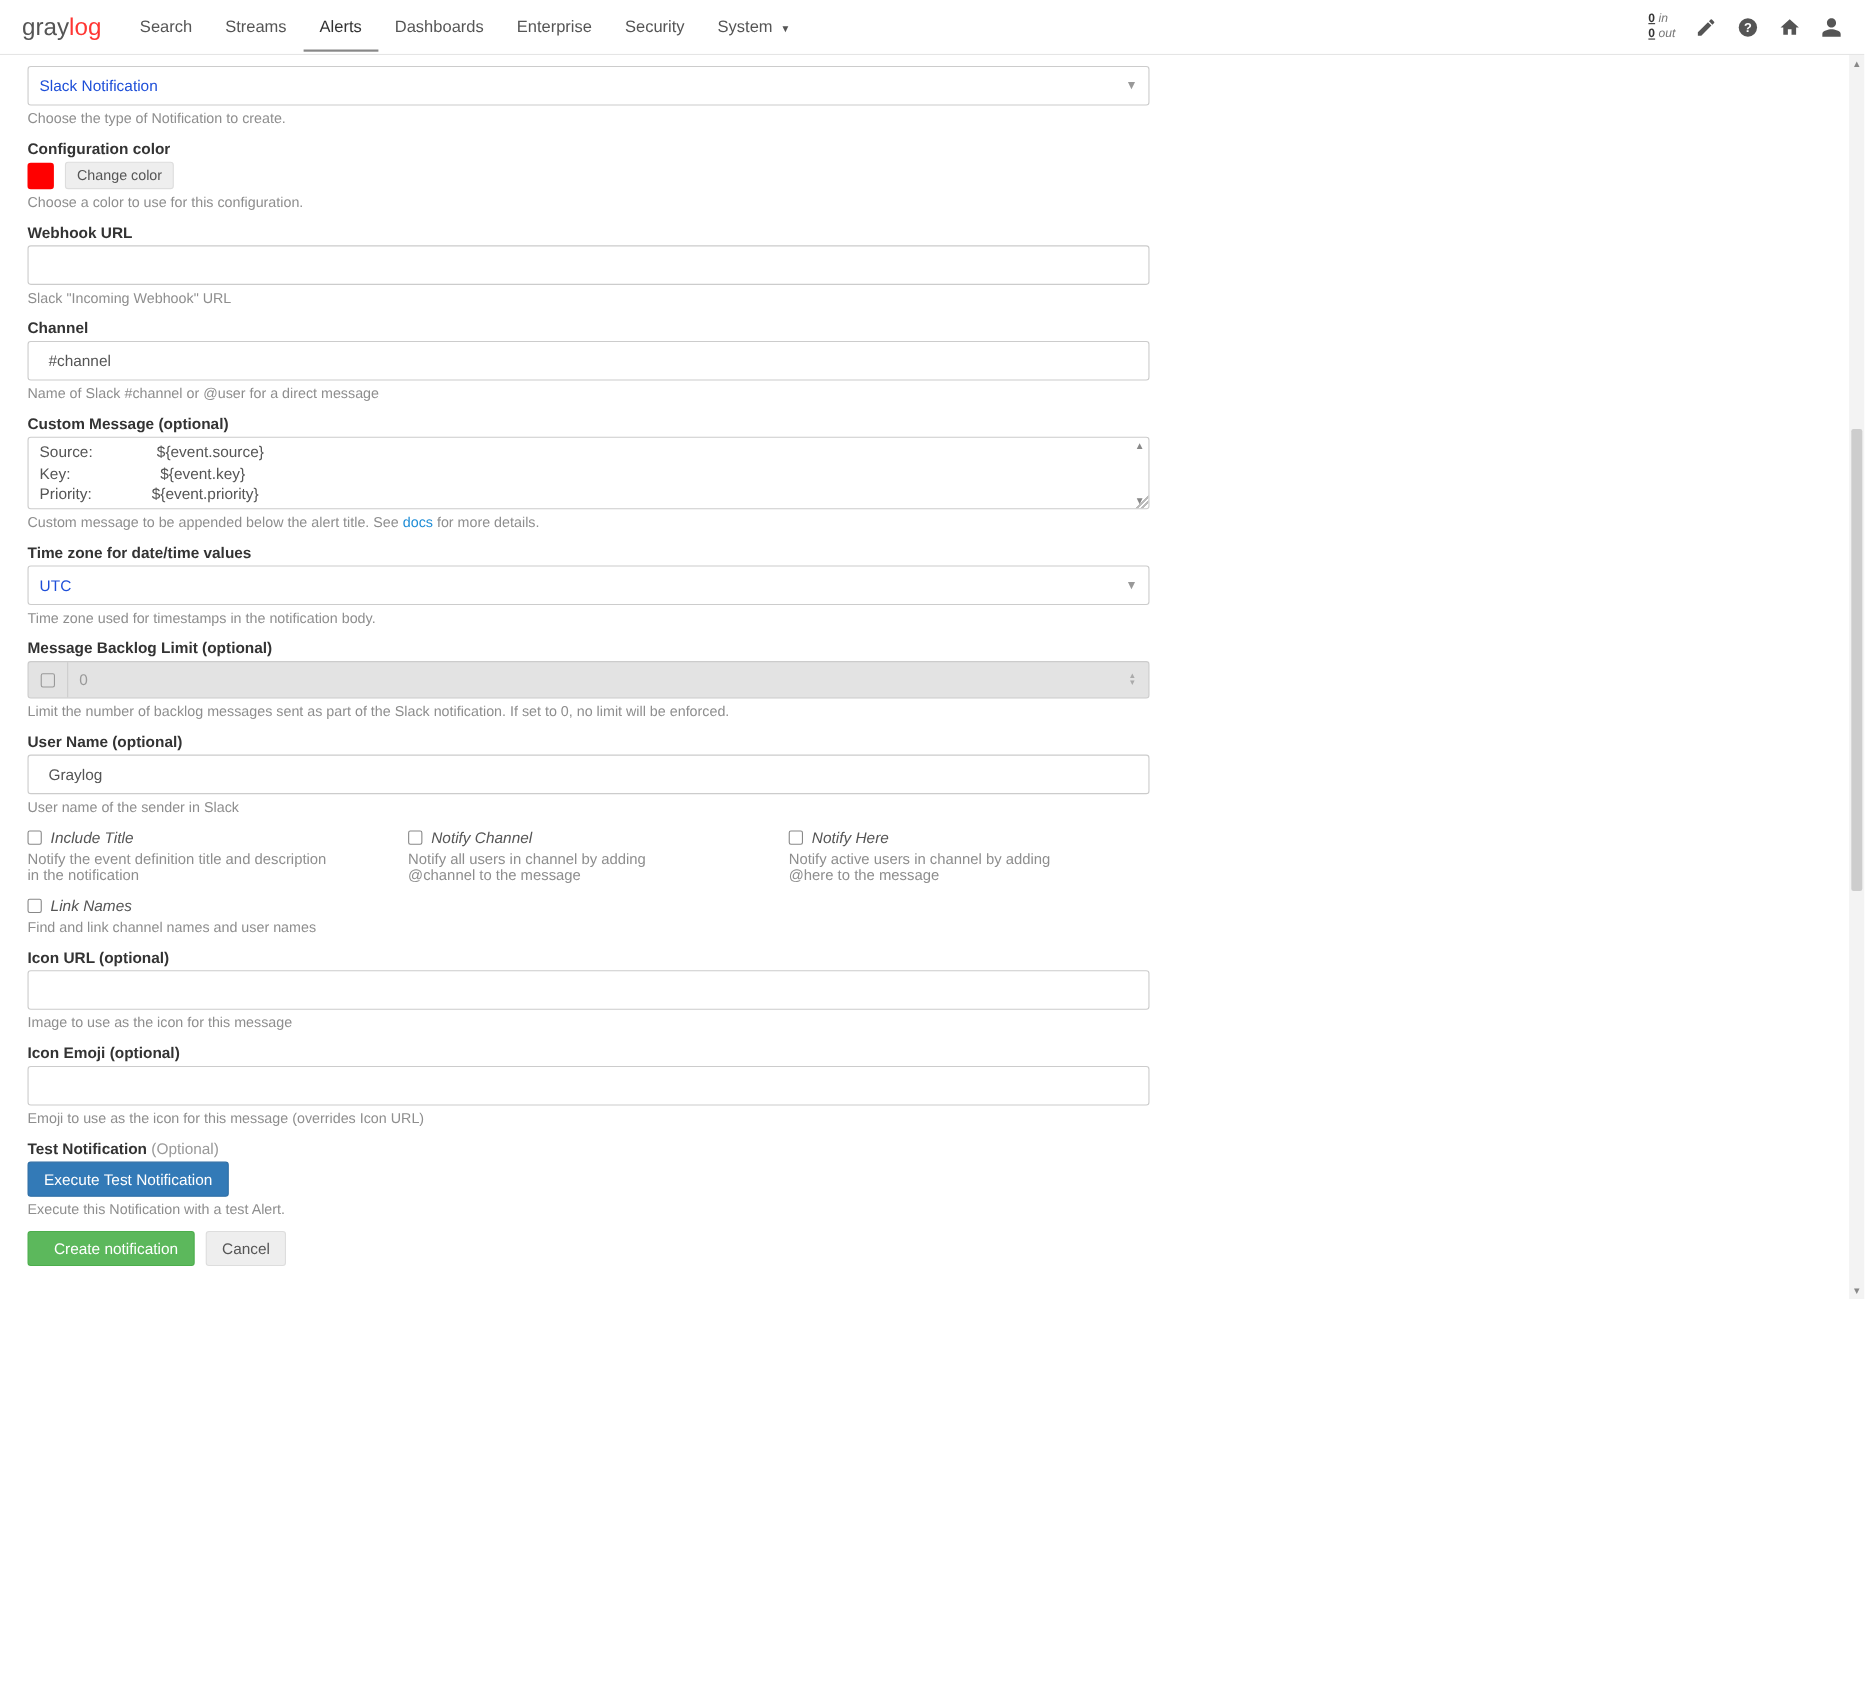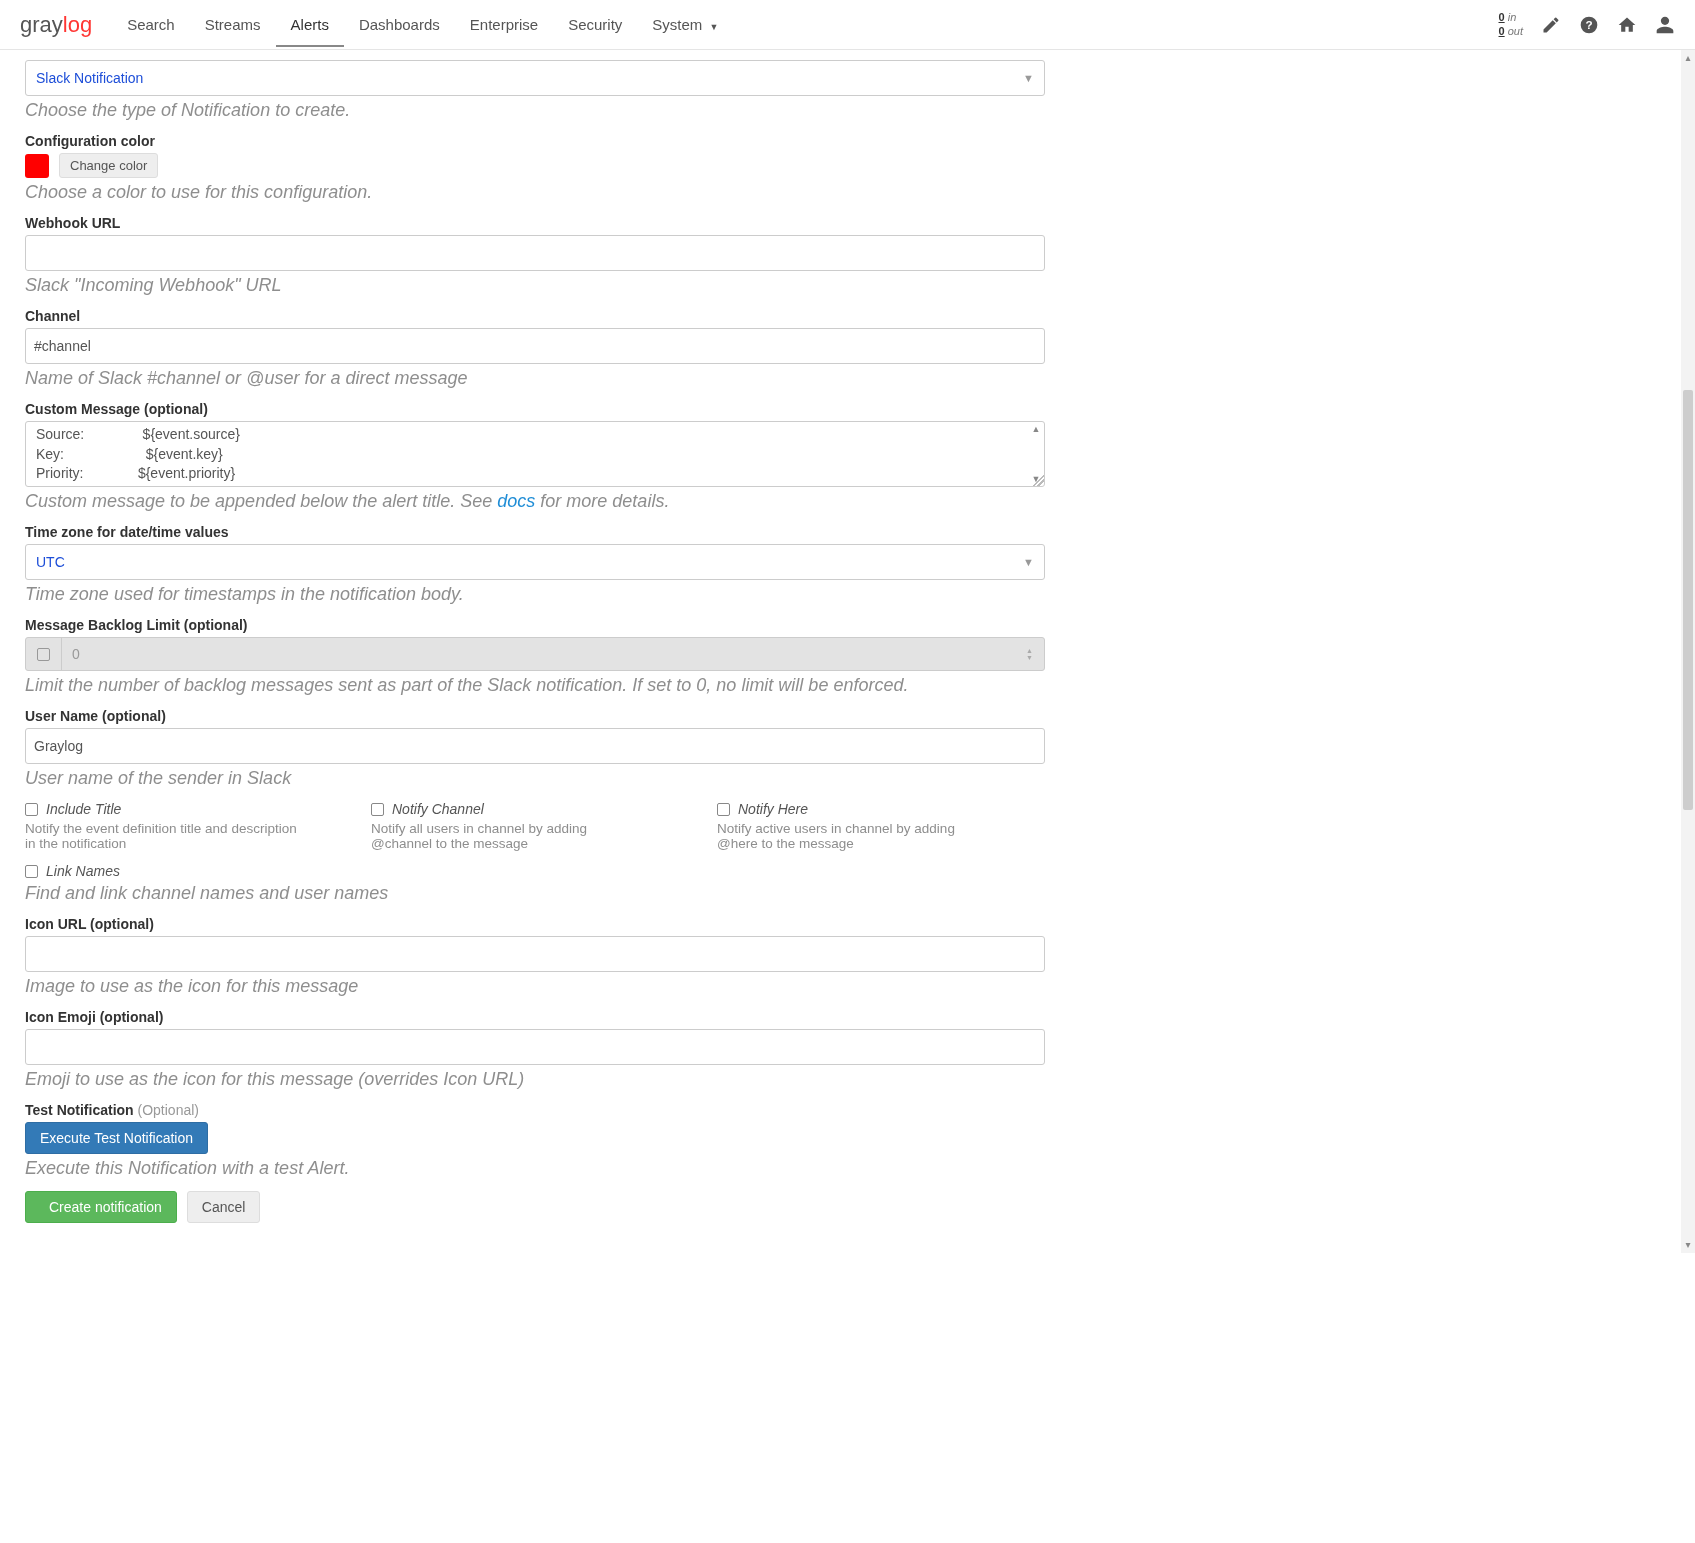--- a/index.html
+++ b/index.html
@@ -24,28 +24,28 @@
 .page-body { position: relative; }
 .scroll-track { position: absolute; right: 0; top: 0; bottom: 0; width: 14px; background: #f3f3f3; }
 .scroll-thumb-top { position: absolute; top: 2px; left: 2px; right: 2px; height: 12px; color: #888; text-align:center; font-size:10px; }
 .scroll-thumb-bot { position: absolute; bottom: 2px; left: 2px; right: 2px; height: 12px; color: #888; text-align:center; font-size:10px; }
 .scroll-thumb { position: absolute; left: 2px; right: 2px; top: 340px; height: 420px; background: #cdcdcd; border-radius: 2px; }
 
 .content { padding: 10px 25px 30px 25px; max-width: 1070px; }
 .form-group { margin-bottom: 12px; }
 .label { font-weight: bold; font-size: 14px; color: #333; margin-bottom: 4px; display: block; }
 .label .opt { font-weight: normal; color: #999; }
-.help { color: #8e8e8e; font-size: 18px; margin-top: 4px; font-style: italic; }
+.help { color: #8e8e8e; font-size: 13px; margin-top: 4px; }
 .help a { color: #1f8dd6; text-decoration: none; }
 
 .select-box { position: relative; border: 1px solid #ccc; border-radius: 3px; height: 36px; display: flex; align-items: center; padding: 0 10px; background: #fff; cursor: pointer; }
 .select-box .sel-text { color: #1d4ed8; }
 .select-box .sel-caret { position: absolute; right: 10px; color: #999; font-size: 11px; }
 
-.text-input { width: 100%; border: 1px solid #ccc; border-radius: 3px; height: 36px; padding: 0 8px; font-size: 14px; color: #555; }
+.text-input { width: 100%; border: 1px solid #ccc; border-radius: 3px; height: 36px; padding: 0 18px; font-size: 14px; color: #555; }
 .text-input::placeholder { color: #aaa; }
 
 .textarea { width: 100%; border: 1px solid #ccc; border-radius: 3px; padding: 0; font-family: inherit; font-size: 14px; color: #555; position: relative; background:#fff; }
 .textarea-inner { padding: 3px 10px; height: 64px; overflow: hidden; white-space: pre; line-height: 1.4; }
 .textarea-scroll { position: absolute; right: 2px; top: 2px; bottom: 2px; width: 12px; display:flex; flex-direction:column; justify-content:space-between; align-items:center; color:#888; font-size:9px;}
 .textarea-resize { position: absolute; right: 0; bottom: 0; width: 12px; height: 12px; background: linear-gradient(135deg, transparent 50%, #bbb 50%, #bbb 60%, transparent 60%, transparent 70%, #bbb 70%, #bbb 80%, transparent 80%); }
 
 .color-row { display: flex; align-items: flex-end; gap: 10px; }
 .color-swatch { width: 24px; height: 24px; background: #ff0000; border-radius: 3px; }
 .btn-small { background: #eee; border: 1px solid #ddd; border-radius: 3px; padding: 4px 10px; font-size: 13px; color: #555; cursor: pointer; }

